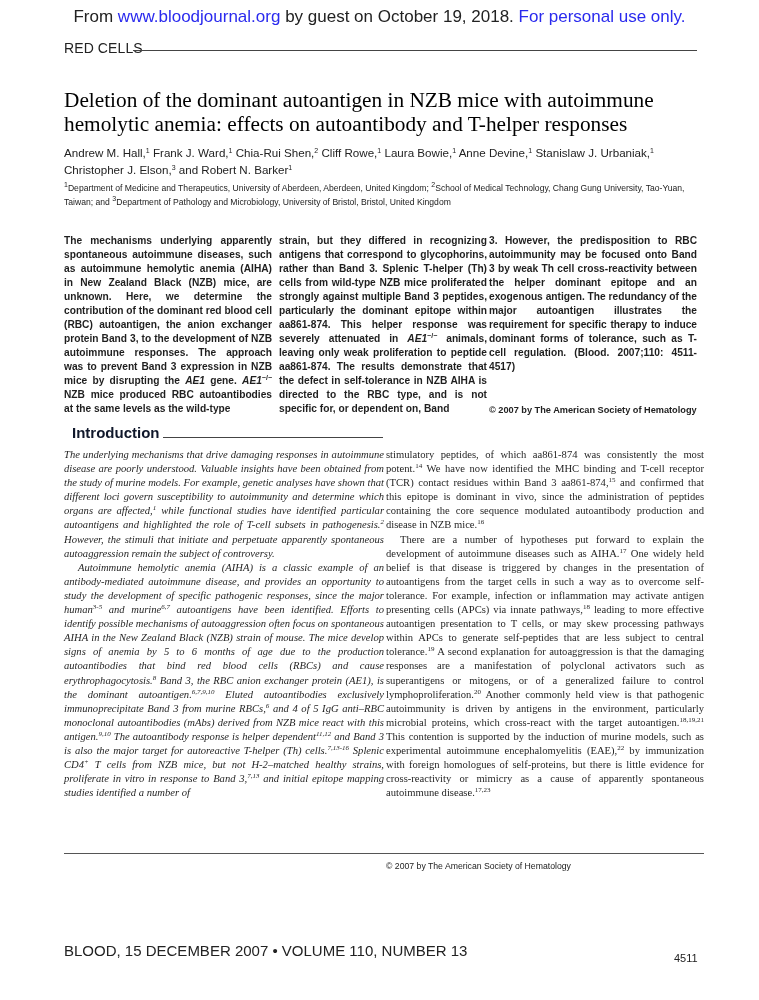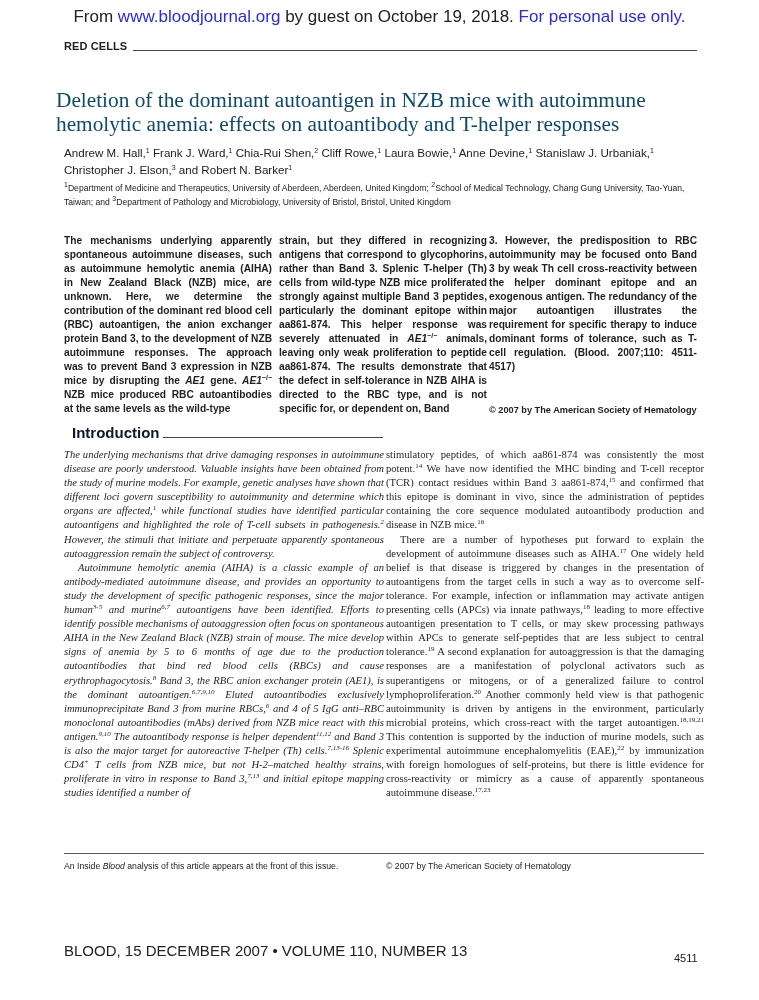--- a/index.html
+++ b/index.html
@@ -4,24 +4,24 @@
 <style>
   html, body { margin: 0; padding: 0; background: #ffffff; }
   body { width: 759px; height: 1000px; position: relative; overflow: hidden; color: #1a1a1a; }
   .abs { position: absolute; }
   .sans { font-family: "Liberation Sans", sans-serif; }
   .serif { font-family: "Liberation Serif", serif; }
 
   #topbar { left: 0; top: 7px; width: 759px; text-align: center; font-size: 17px; color: #222; }
   #topbar .link { color: #2a2aee; text-decoration: none; }
 
-  #section-label { left: 64px; top: 40px; font-size: 11px; letter-spacing: 0.1px; color: #222; font-weight: bold; }
+  #section-label { left: 64px; top: 40px; font-size: 14px; letter-spacing: 0.1px; color: #222; }
   #section-rule { left: 133px; top: 50px; width: 564px; height: 0; border-top: 1px solid #444; }
 
-  #title { left: 56px; top: 88px; width: 640px; font-size: 21.3px; line-height: 24px; color: #0c4a6e; }
+  #title { left: 64px; top: 88px; width: 640px; font-size: 21.3px; line-height: 24px; color: #000000; }
   #authors { left: 64px; top: 144px; width: 640px; font-size: 11.6px; line-height: 17px; color: #222; }
   #affil { left: 64px; top: 181px; width: 640px; font-size: 8.6px; line-height: 14px; color: #222; }
 
   .abstract { top: 234px; font-family: "Liberation Sans", sans-serif; font-weight: bold; font-size: 10.2px; line-height: 14px; text-align: justify; color: #1f1f1f; width: 208px; }
   #abs-col1 { left: 64px; }
   #abs-col2 { left: 279px; }
   #abs-col3 { left: 489px; }
   #abs-copyright { left: 489px; top: 405px; font-size: 9.2px; font-weight: bold; width: 212px; color: #222; }
 
   #intro-heading { left: 72px; top: 424px; font-size: 15px; font-weight: bold; color: #0f172a; }
@@ -90,20 +90,19 @@
   <p class="indent"><span>Autoimmune hemolytic anemia (AIHA) is a classic example of an antibody-mediated autoimmune disease, and provides an opportunity to study the development of specific pathogenic responses, since the major human</span><sup>3-5</sup><span> and murine</span><sup>6,7</sup><span> autoantigens have been identified. Efforts to identify possible mechanisms of autoaggression often focus on spontaneous AIHA in the New Zealand Black (NZB) strain of mouse. The mice develop signs of anemia by 5 to 6 months of age due to the production autoantibodies that bind red blood cells (RBCs) and cause erythrophagocytosis.</span><sup>8</sup><span> Band 3, the RBC anion exchanger protein (AE1), is the dominant autoantigen.</span><sup>6,7,9,10</sup><span> Eluted autoantibodies exclusively immunoprecipitate Band 3 from murine RBCs,</span><sup>6</sup><span> and 4 of 5 IgG anti–RBC monoclonal autoantibodies (mAbs) derived from NZB mice react with this antigen.</span><sup>9,10</sup><span> The autoantibody response is helper dependent</span><sup>11,12</sup><span> and Band 3 is also the major target for autoreactive T-helper (Th) cells.</span><sup>7,13-16</sup><span> Splenic CD4</span><sup>+</sup><span> T cells from NZB mice, but not H-2–matched healthy strains, proliferate in vitro in response to Band 3,</span><sup>7,13</sup><span> and initial epitope mapping studies identified a number of</span></p>
 </div>
 
 <div id="body-right" class="abs serif body-col">
   <p><span>stimulatory peptides, of which aa861-874 was consistently the most potent.</span><sup>14</sup><span> We have now identified the MHC binding and T-cell receptor (TCR) contact residues within Band 3 aa861-874,</span><sup>15</sup><span> and confirmed that this epitope is dominant in vivo, since the administration of peptides containing the core sequence modulated autoantibody production and disease in NZB mice.</span><sup>16</sup></p>
   <p class="indent"><span>There are a number of hypotheses put forward to explain the development of autoimmune diseases such as AIHA.</span><sup>17</sup><span> One widely held belief is that disease is triggered by changes in the presentation of autoantigens from the target cells in such a way as to overcome self-tolerance. For example, infection or inflammation may activate antigen presenting cells (APCs) via innate pathways,</span><sup>18</sup><span> leading to more effective autoantigen presentation to T cells, or may skew processing pathways within APCs to generate self-peptides that are less subject to central tolerance.</span><sup>19</sup><span> A second explanation for autoaggression is that the damaging responses are a manifestation of polyclonal activators such as superantigens or mitogens, or of a generalized failure to control lymphoproliferation.</span><sup>20</sup><span> Another commonly held view is that pathogenic autoimmunity is driven by antigens in the environment, particularly microbial proteins, which cross-react with the target autoantigen.</span><sup>18,19,21</sup><span> This contention is supported by the induction of murine models, such as experimental autoimmune encephalomyelitis (EAE),</span><sup>22</sup><span> by immunization with foreign homologues of self-proteins, but there is little evidence for cross-reactivity or mimicry as a cause of apparently spontaneous autoimmune disease.</span><sup>17,23</sup></p>
 </div>
 
 <div id="foot-rule" class="abs"></div>
 <div id="foot-left" class="abs sans foot">
-  <p><span>An Inside </span><i>Blood</i><span> analysis of this article appears at the front of this issue.</span></p>
 </div>
 <div id="foot-right" class="abs sans foot">
   <p>© 2007 by The American Society of Hematology</p>
 </div>
 
 <div id="page-footer-left" class="abs sans">BLOOD, 15 DECEMBER 2007 • VOLUME 110, NUMBER 13</div>
 <div id="page-footer-right" class="abs sans">4511</div>
 
 </body></html>

